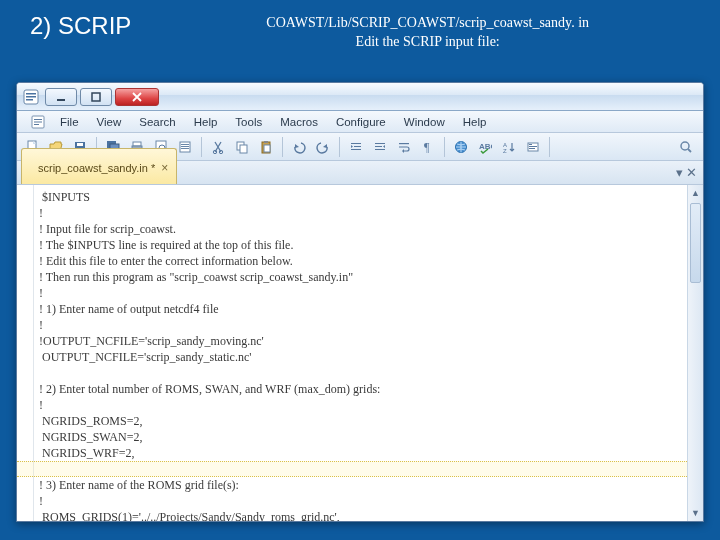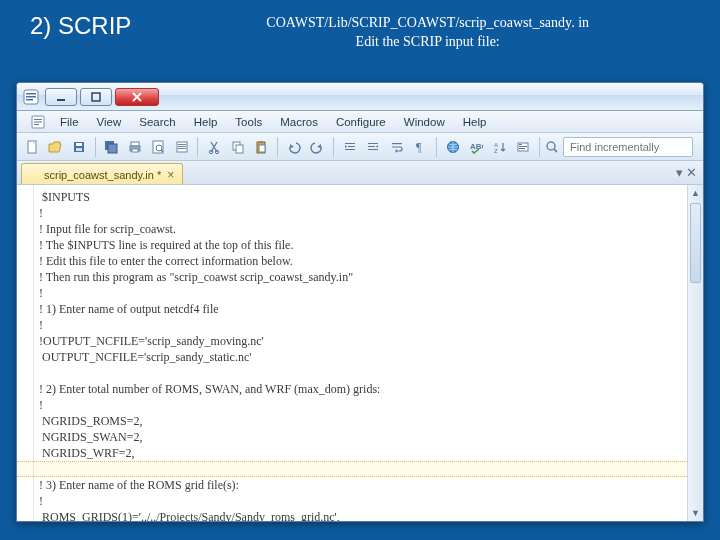--- a/index.html
+++ b/index.html
@@ -28,21 +28,21 @@
 
   
   .toolbar { height: 28px; background: linear-gradient(#f1f6fc,#dae7f4); border-bottom: 1px solid #b7c8dc; display: flex; align-items: center; padding: 0 4px; gap: 2px; }
   .tbtn { width: 22px; height: 22px; border: 1px solid transparent; border-radius: 2px; display: flex; align-items: center; justify-content: center; color: #3a4a5c; }
   .tsep { width: 1px; height: 20px; background: #b4c5d8; margin: 0 3px; }
   .find-box { margin-left: auto; display: flex; align-items: center; gap: 4px; padding-right: 6px; }
   .find-box input { width: 130px; height: 20px; border: 1px solid #a9bdd4; border-radius: 2px; font-size: 11px; padding: 0 6px; color: #6f849c; background: #fdfefe; }
 
   
   .tabstrip { height: 24px; background: linear-gradient(#eaf1f9,#d7e4f1); border-bottom: 1px solid #b7c8dc; display: flex; align-items: flex-end; padding-left: 4px; position: relative; }
-  .tab { height: 21px; padding: 2px 8px 0 22px; font-size: 11px; background: linear-gradient(#fff7d8,#fbe9a3); border: 1px solid #c8b56a; border-bottom: none; border-radius: 3px 3px 0 0; color: #5a4a1a; display: flex; align-items: center; gap: 6px; }
+  .tab { height: 36px; padding: 2px 8px 0 16px; font-size: 11px; background: linear-gradient(#fff7d8,#fbe9a3); border: 1px solid #c8b56a; border-bottom: none; border-radius: 3px 3px 0 0; color: #5a4a1a; display: flex; align-items: center; gap: 6px; }
   .tab .x { font-size: 12px; color: #7a6a3a; cursor: default; }
   .tabstrip .dock-x { position: absolute; right: 6px; top: 4px; font-size: 13px; color: #5a708a; }
 
   
   .editor { position: relative; height: calc(100% - 28px - 22px - 28px - 24px); background: #fff; overflow: hidden; }
   .gutter-border { position: absolute; left: 16px; top: 0; bottom: 0; width: 1px; background: #e0e6ec; }
   .code { position: absolute; left: 22px; right: 18px; top: 4px; font-family: Liberation Serif, serif; font-size: 12px; line-height: 16px; color: #3a3a3a; white-space: pre; }
   .code .row { height: 16px; }
   .hl-line { position: absolute; left: 0; right: 0; height: 16px; border-top: 1px dotted #d9c04a; border-bottom: 1px dotted #d9c04a; background: rgba(255,244,170,.25); }
   .scrollbar { position: absolute; right: 0; top: 0; bottom: 0; width: 16px; background: linear-gradient(90deg,#eef3f9,#dce7f3); border-left: 1px solid #c9d7e6; }
@@ -253,21 +253,20 @@
       </div>
     <div class="tsep"></div>
 
     <div class="find-box">
       <span>
           <svg width="14" height="14">
             <circle cx="6" cy="6" r="4" fill="none" stroke="#6a87a8" stroke-width="1.5"></circle>
             <line x1="9" y1="9" x2="12" y2="12" stroke="#6a87a8" stroke-width="1.8"></line>
           </svg>
         </span>
-      <input type="text" placeholder="Find incrementally" style="">
     </div>
   </div>
 
   <div class="tabstrip">
     <div class="tab">
       <span>scrip_coawst_sandy.in *</span>
       <span class="x">×</span>
     </div>
     <span class="dock-x">▾ ✕</span>
   </div>

